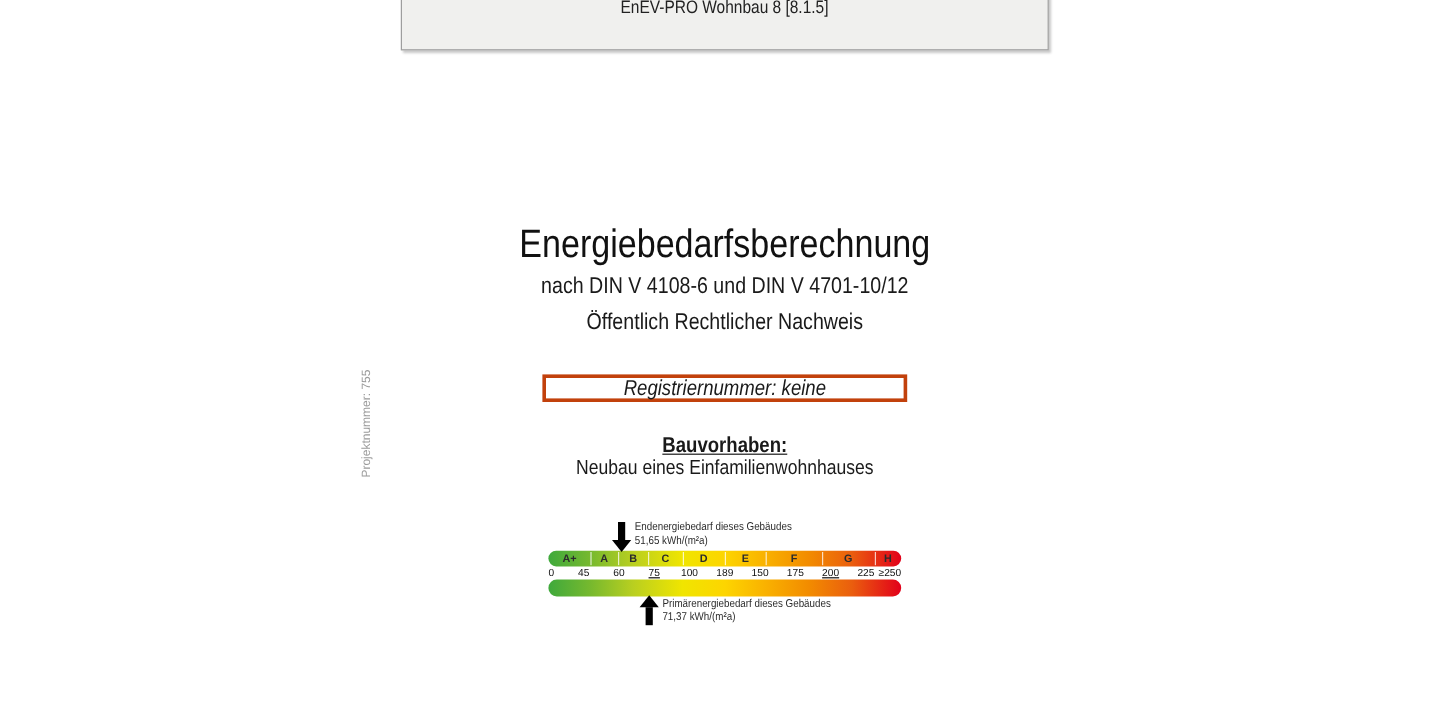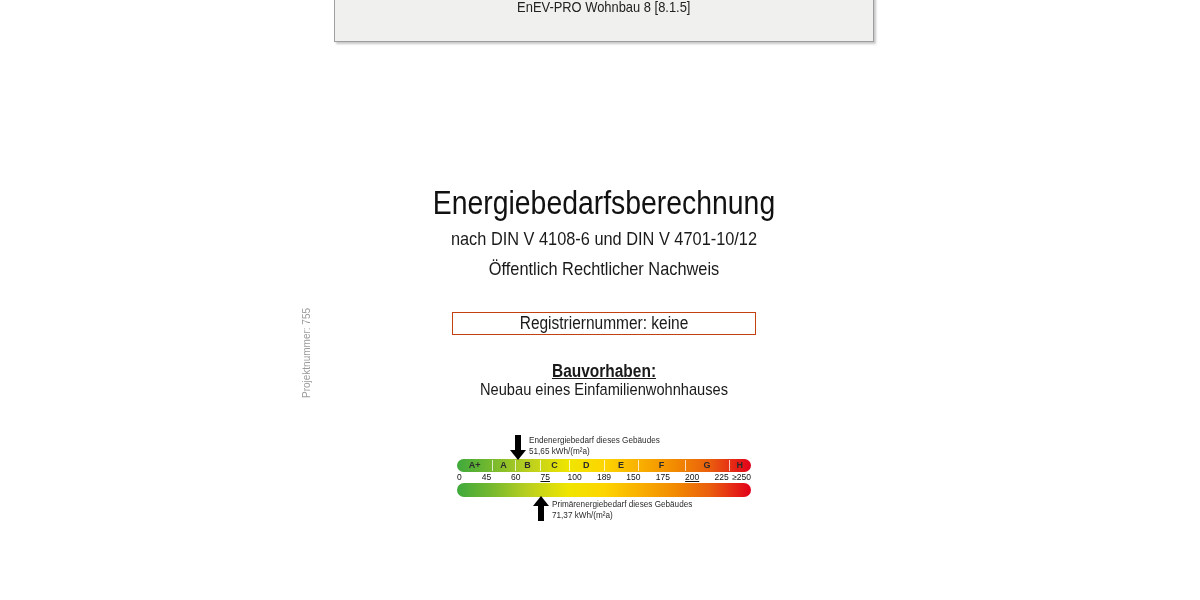--- a/index.html
+++ b/index.html
@@ -26,22 +26,22 @@
   }
   .doc-title{top:185px;font-size:33px;line-height:36px;color:#111;}
   .doc-subtitle1{top:229px;font-size:19px;line-height:20px;}
   .doc-subtitle2{top:259px;font-size:19px;line-height:20px;}
   .project-heading{top:362px;font-size:18px;line-height:19px;font-weight:bold;text-decoration:underline;}
   .project-desc{top:381px;font-size:17px;line-height:18px;}
 
   
   .reg-box{
     position:absolute;left:452px;top:312px;width:304px;height:23px;
-    border:1px solid #c2410c;background:#fff;box-sizing:border-box;
-    display:flex;align-items:center;justify-content:center;
+    border:3px solid #c2410c;background:#fff;box-sizing:border-box;
+    display:flex;align-items:center;justify-content:center;font-style:italic;
   }
   .reg-box span{font-size:18px;transform:scaleX(0.86);transform-origin:50% 50%;white-space:nowrap;}
 
   
   .proj-num{
     position:absolute;left:306px;top:398px;width:0;height:0;overflow:visible;
   }
   .proj-num span{
     display:block;white-space:nowrap;font-size:10px;color:#9b9b9b;
     transform:translate(-50%,-50%) rotate(-90deg);

